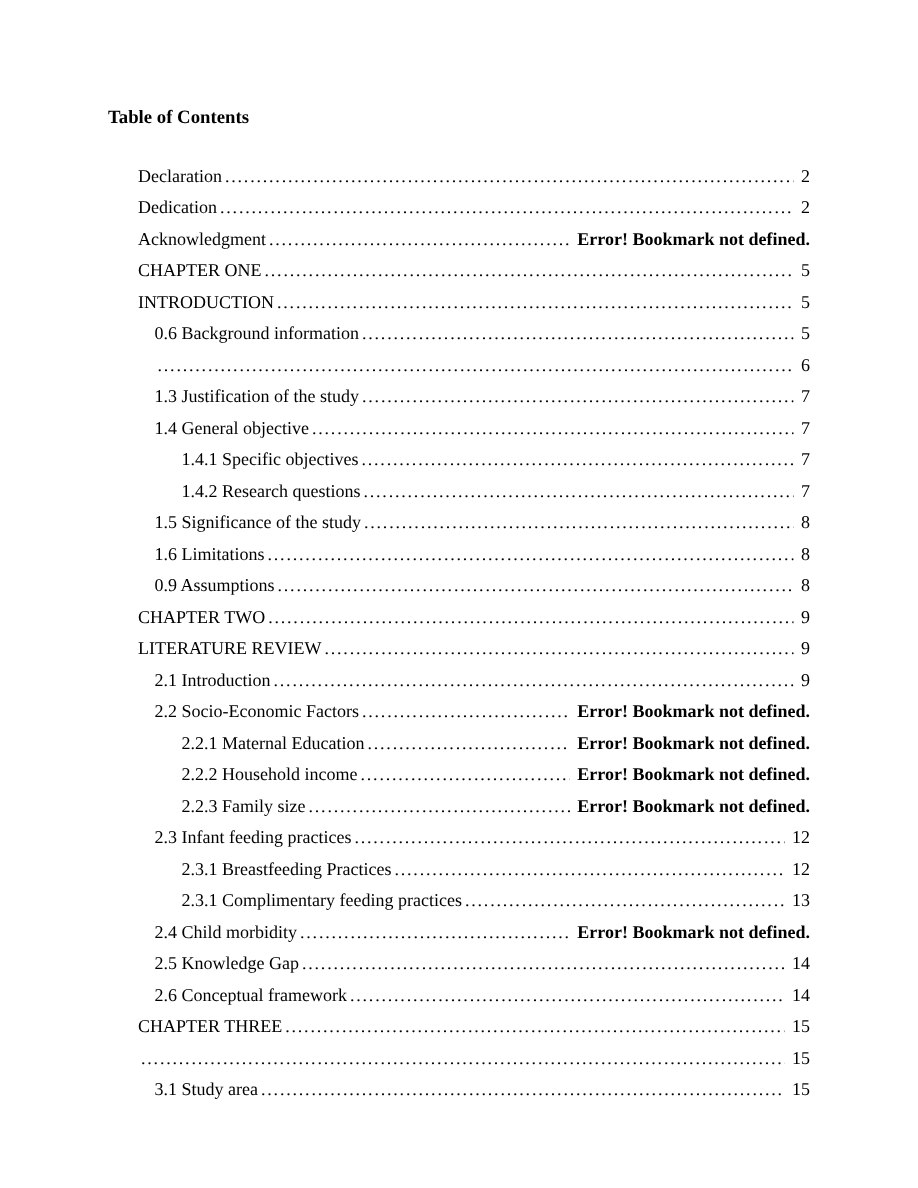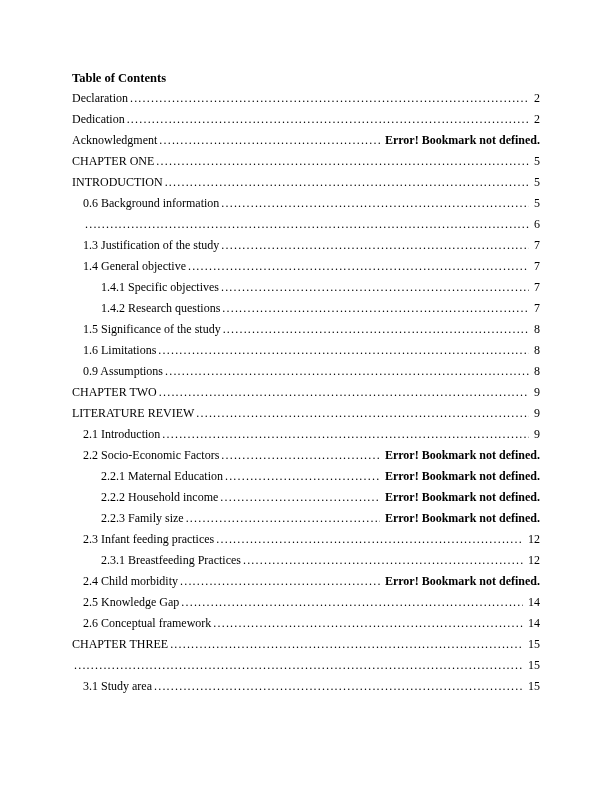--- a/index.html
+++ b/index.html
@@ -15,32 +15,33 @@
     box-sizing: border-box;
     padding: 72px 72px 0 72px;
     font-family: "Liberation Serif", serif;
     color: #000000;
     overflow: hidden;
   }
   .toc-title {
     font-size: 12.5px;
     font-weight: bold;
     line-height: 13px;
-    margin: 0 0 3px 0;
+    margin: 0 0 22px 0;
   }
   .toc-list {
     width: 100%;
   }
   .toc-row {
     display: flex;
     align-items: baseline;
     height: 21px;
     line-height: 21px;
     font-size: 12px;
     white-space: nowrap;
+    margin-left: 20px;
   }
   .toc-row.level-1 { padding-left: 11px; }
   .toc-row.level-2 { padding-left: 29px; justify-content: space-between; }
   .toc-label {
     flex: 0 0 auto;
   }
   .toc-leader {
     flex: 1 1 auto;
     overflow: hidden;
     margin-left: 2px;
@@ -171,20 +172,25 @@
       <div class="toc-row level-1">
     <span class="toc-label">2.3 Infant feeding practices</span>
     <span class="toc-leader"></span>
     <span class="toc-page">12</span>
   </div>
       <div class="toc-row level-2">
     <span class="toc-label">2.3.1 Breastfeeding Practices</span>
     <span class="toc-leader"></span>
     <span class="toc-page">12</span>
   </div>
+      <div class="toc-row level-2">
+    <span class="toc-label">2.3.1 Complimentary feeding practices</span>
+    <span class="toc-leader"></span>
+    <span class="toc-page">13</span>
+  </div>
       <div class="toc-row level-1">
     <span class="toc-label">2.4 Child morbidity</span>
     <span class="toc-leader"></span>
     <span class="toc-page error">Error! Bookmark not defined.</span>
   </div>
       <div class="toc-row level-1">
     <span class="toc-label">2.5 Knowledge Gap</span>
     <span class="toc-leader"></span>
     <span class="toc-page">14</span>
   </div>

